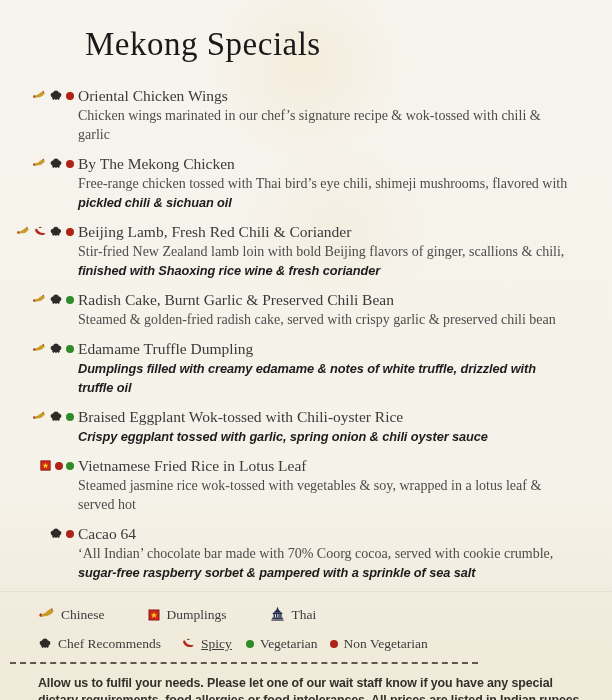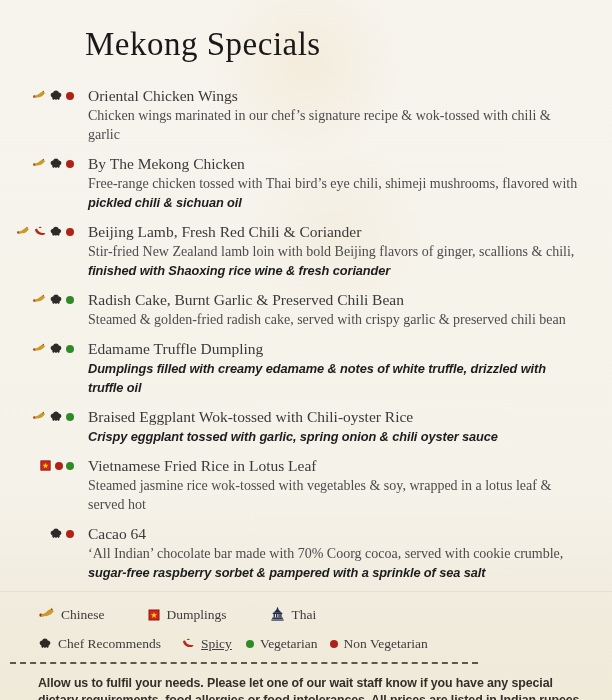--- a/index.html
+++ b/index.html
@@ -24,21 +24,21 @@
     color:#191919;
     font-family:"Liberation Serif", serif;
   }
   .menu{margin:22px 0 0 16px;}
   .item{display:flex;margin-bottom:9px;}
   .item-icons{
     width:58px;min-width:58px;
     display:flex;justify-content:flex-end;align-items:flex-start;
     gap:3px;padding-top:4px;
   }
-  .item-body{margin-left:14px;max-width:492px;}
+  .item-body{margin-left:4px;max-width:492px;}
   .item-name{font-size:15.5px;line-height:21px;color:#3a3a3a;}
   .item-desc{font-size:14px;line-height:19px;color:#4c4c4c;}
   .bold-note{
     font-family:"Liberation Sans", sans-serif;
     font-style:italic;font-weight:bold;
     font-size:12.8px;line-height:19px;
     color:#1d1d1d;letter-spacing:-0.1px;
   }
   .block{display:block;}
   .ic{width:14px;height:14px;display:block;}

